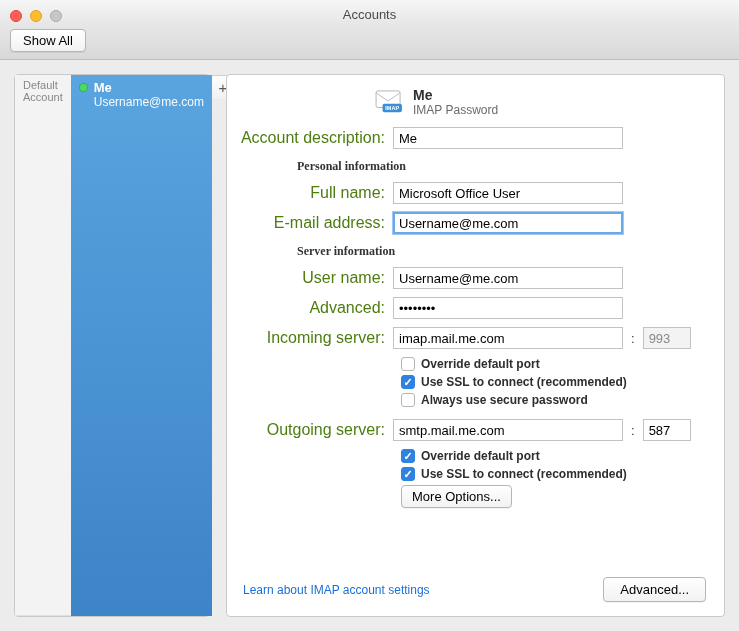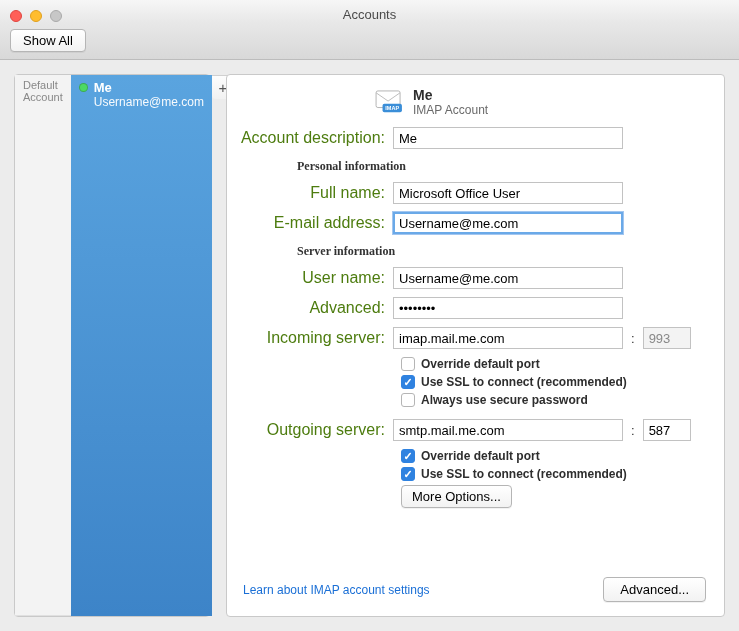--- a/index.html
+++ b/index.html
@@ -165,21 +165,21 @@
       <div class="mail-icon">
         <svg viewBox="0 0 30 26">
           <rect x="1" y="1" width="26" height="18" rx="2" fill="#fff" stroke="#b0b0b0"></rect>
           <path d="M1 3 L14 12 L27 3" fill="none" stroke="#b8b8b8"></path>
           <rect x="8" y="15" width="21" height="9" rx="2" fill="#3a8ed8"></rect>
           <text x="18.5" y="22" font-size="6" fill="#fff" text-anchor="middle" font-weight="bold">IMAP</text>
         </svg>
       </div>
       <div class="header-text">
         <div class="h-name">Me</div>
-        <div class="h-type">IMAP Account</div>
+        <div class="h-type">IMAP Password</div>
       </div>
     </div>
 
     <div class="form-row">
       <div class="form-label">Account description:</div>
       <input class="txt" value="Me" style="">
     </div>
 
     <div class="section-label">Personal information</div>
 

